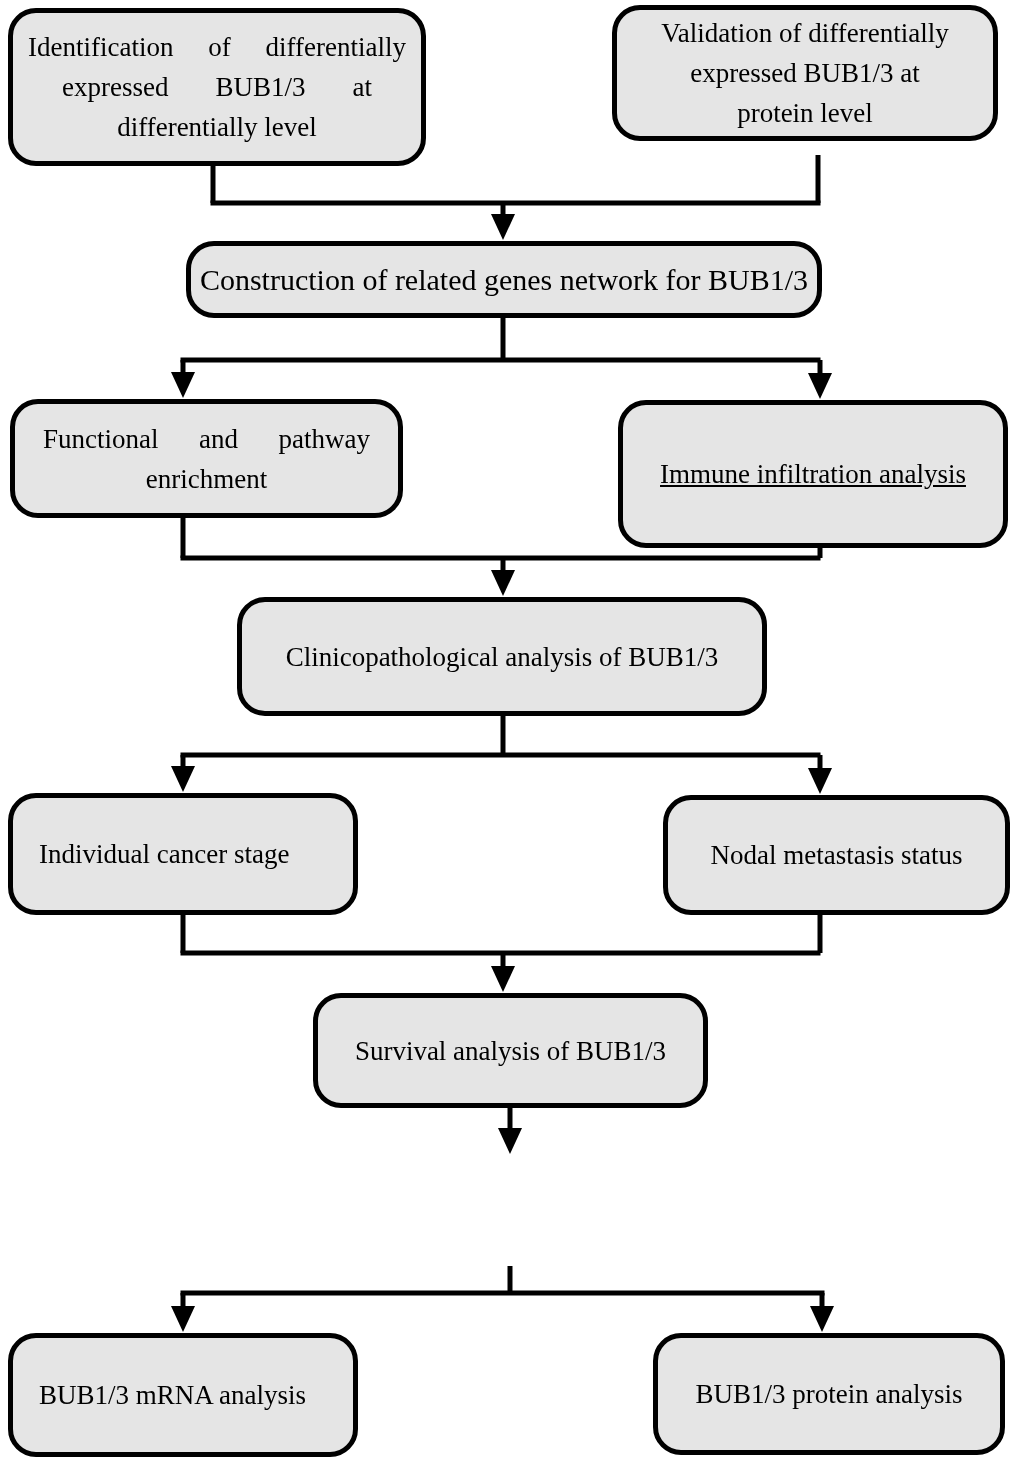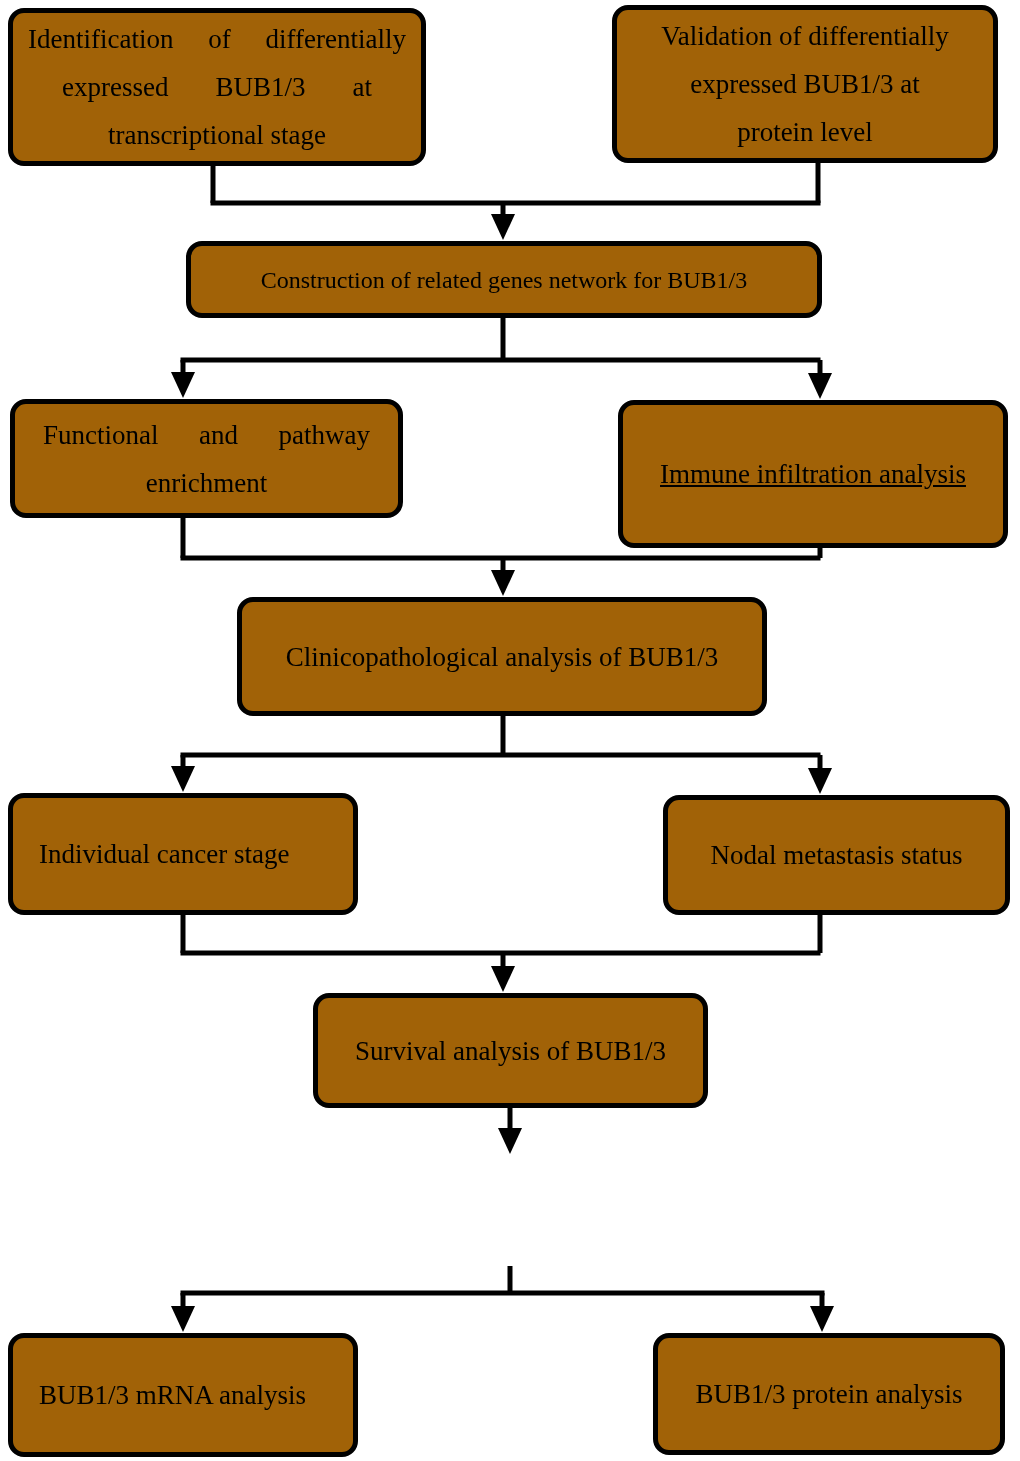--- a/index.html
+++ b/index.html
@@ -23,40 +23,39 @@
     z-index: 0;
   }
   svg.connectors path {
     stroke: #000000;
     stroke-width: 5;
     fill: none;
   }
   .node {
     position: absolute;
     box-sizing: border-box;
-    background: #a16207;
+    background: #e5e5e5;
     border: 5px solid #000000;
-    border-radius: 16px;
+    border-radius: 28px;
     display: flex;
     flex-direction: column;
     justify-content: center;
     z-index: 1;
     font-size: 27px;
     line-height: 40px;
-    gap: 8px;
   }
   .ln { display: block; white-space: nowrap; }
   .just { text-align: justify; text-align-last: justify; }
   .cent { text-align: center; text-align-last: center; }
   .leftal { text-align: left; }
   .ind { padding: 0 34px; }
 
   #n-identification { left: 8px;   top: 8px;    width: 418px; height: 158px; padding: 0 15px; }
-  #n-validation     { left: 612px; top: 5px;    width: 386px; height: 158px; padding: 0 4px; }
-  #n-construction   { left: 186px; top: 241px;  width: 636px; height: 77px;  padding: 0 6px; font-size: 24px; }
+  #n-validation     { left: 612px; top: 5px;    width: 386px; height: 136px; padding: 0 4px; }
+  #n-construction   { left: 186px; top: 241px;  width: 636px; height: 77px;  padding: 0 6px; font-size: 30px; }
   #n-functional     { left: 10px;  top: 399px;  width: 393px; height: 119px; padding: 4px 28px; }
   #n-immune         { left: 618px; top: 400px;  width: 390px; height: 148px; padding: 0 8px; text-decoration: underline; }
   #n-clinico        { left: 237px; top: 597px;  width: 530px; height: 119px; padding: 0 8px; }
   #n-stage          { left: 8px;   top: 793px;  width: 350px; height: 122px; padding: 0 26px; }
   #n-nodal          { left: 663px; top: 795px;  width: 347px; height: 120px; padding: 0 8px; }
   #n-survival       { left: 313px; top: 993px;  width: 395px; height: 115px; padding: 8px 8px; }
   #n-luad           { left: 313px; top: 1155px; width: 395px; height: 113px; padding: 0 8px; }
   #n-mrna           { left: 8px;   top: 1333px; width: 350px; height: 124px; padding: 0 26px; }
   #n-protein        { left: 653px; top: 1333px; width: 352px; height: 122px; padding: 0 8px; }
 </style>
@@ -101,21 +100,21 @@
 
     <path d="M510 1266 V1293"></path>
     <path d="M180.5 1293 H824.5"></path>
     <path d="M183 1293 V1312" marker-end="url(#arrowhead)"></path>
     <path d="M822 1293 V1312" marker-end="url(#arrowhead)"></path>
   </svg>
 
   <div class="node" id="n-identification">
     <span class="ln just">Identification of differentially</span>
     <span class="ln just ind">expressed BUB1/3 at</span>
-    <span class="ln cent">transcriptional stage</span>
+    <span class="ln cent">differentially level</span>
   </div>
 
   <div class="node" id="n-validation">
     <span class="ln cent">Validation of differentially</span>
     <span class="ln cent">expressed BUB1/3 at</span>
     <span class="ln cent">protein level</span>
   </div>
 
   <div class="node" id="n-construction">
     <span class="ln cent">Construction of related genes network for BUB1/3</span>

